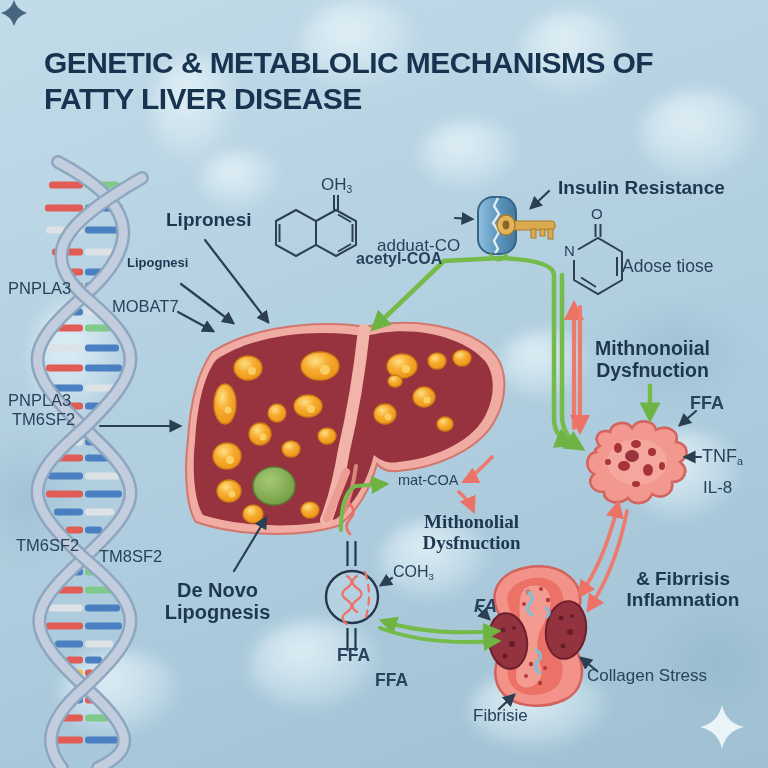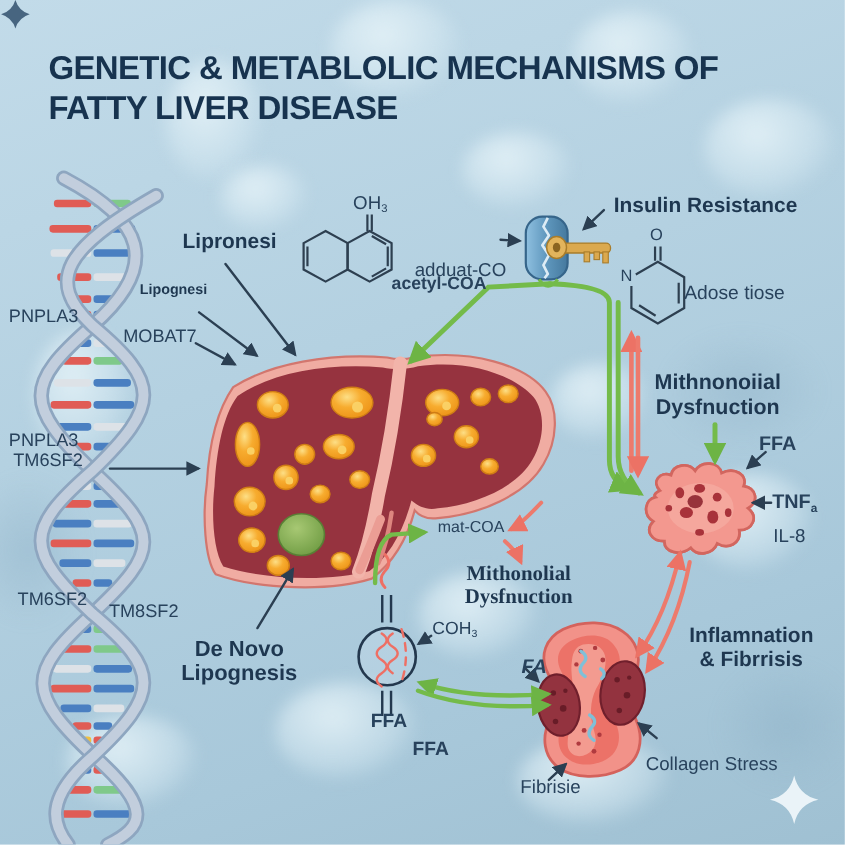--- a/index.html
+++ b/index.html
@@ -347,38 +347,38 @@
   <div class="lbl b" style="left:558px;top:177px;font-size:19px;">Insulin Resistance</div>
   <div class="lbl" style="left:591px;top:206px;font-size:15px;">O</div>
   <div class="lbl" style="left:564px;top:243px;font-size:15px;">N</div>
   <div class="lbl" style="left:622px;top:245px;font-size:17.5px;margin-top:12px;">Adose tiose</div>
 
   <div class="lbl b ctr" style="left:580px;top:338px;width:145px;font-size:19.5px;">
     <div>Mithnonoiial</div>
     <div>Dysfnuction</div>
   </div>
   <div class="lbl" style="left:690px;top:393px;font-size:18px;font-weight:600;">FFA</div>
-  <div class="lbl" style="left:702px;top:446px;font-size:18px;font-weight:bold;"><span>TNF</span><span class="sub">a</span></div>
+  <div class="lbl" style="left:702px;top:446px;font-size:18px;"><span>TNF</span><span class="sub">a</span></div>
   <div class="lbl" style="left:703px;top:478px;font-size:17px;">IL-8</div>
 
   <div class="lbl" style="left:398px;top:472px;font-size:14.5px;">mat-COA</div>
   <div class="lbl b ctr" style="left:405px;top:511px;width:133px;font-size:19px;font-family:Liberation Serif, serif;">
     <div>Mithonolial</div>
     <div>Dysfnuction</div>
   </div>
   <div class="lbl" style="left:393px;top:563px;font-size:16px;"><span>COH</span><span class="sub">3</span></div>
 
   <div class="lbl b ctr" style="left:150px;top:579px;width:135px;font-size:20px;">
     <div>De Novo</div>
     <div>Lipognesis</div>
   </div>
   <div class="lbl" style="left:337px;top:646px;font-size:17.5px;font-weight:600;">FFA</div>
   <div class="lbl" style="left:375px;top:671px;font-size:17.5px;font-weight:600;">FFA</div>
   <div class="lbl" style="left:474px;top:596px;font-size:18px;font-weight:600;font-style:italic;">FA</div>
 
   <div class="lbl b ctr" style="left:608px;top:568px;width:150px;font-size:19px;">
+    <div>&amp; Fibrrisis</div>
     <div>Inflamnation</div>
-    <div>&amp; Fibrrisis</div>
-  </div>
-  <div class="lbl" style="left:587px;top:666px;font-size:17px;margin-top:19px;">Collagen Stress</div>
+  </div>
+  <div class="lbl" style="left:587px;top:666px;font-size:17px;">Collagen Stress</div>
   <div class="lbl" style="left:473px;top:706px;font-size:17px;">Fibrisie</div>
 
 </div>
 
 </body></html>

